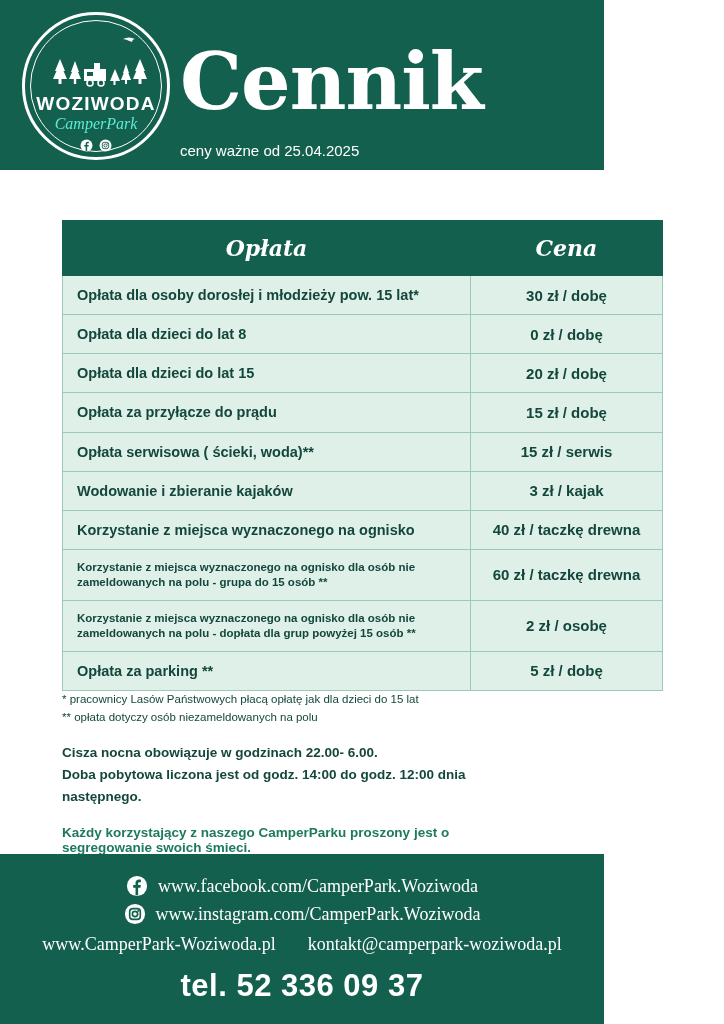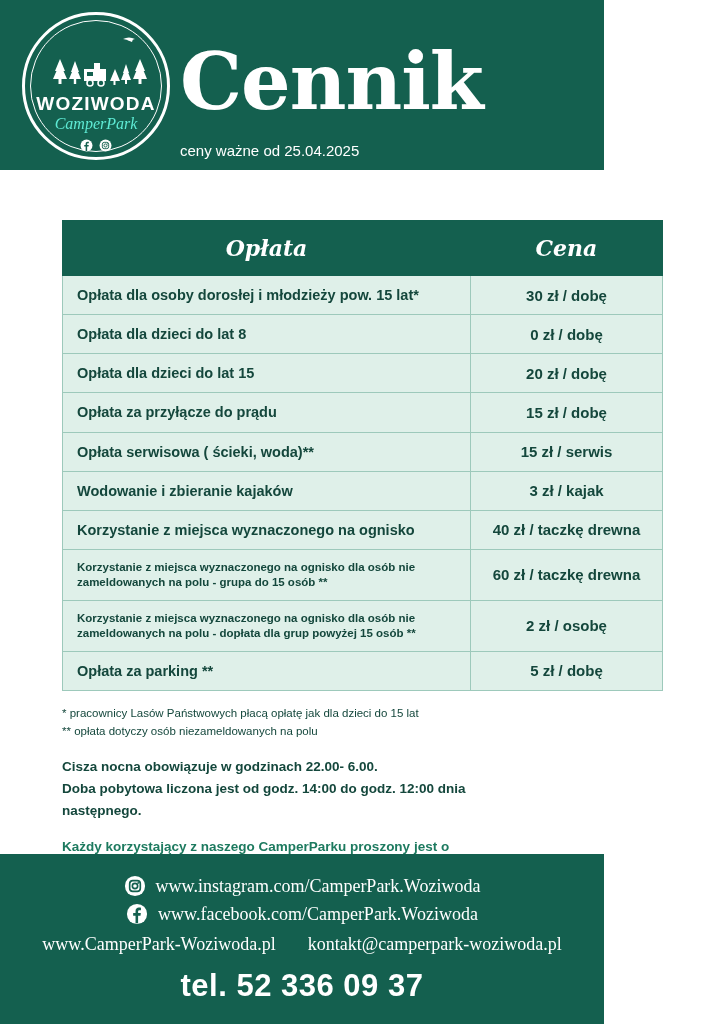--- a/index.html
+++ b/index.html
@@ -162,21 +162,20 @@
     line-height: 1.3;
   }
   td.price {
     text-align: center;
     font-size: 15px;
     padding: 10px 4px;
   }
 
   
   .notes {
-    margin-top: 14px;
     font-size: 11.5px;
     line-height: 1.55;
     color: #14473c;
   }
   .info {
     margin-top: 16px;
     font-size: 13.5px;
     font-weight: bold;
     line-height: 1.6;
     color: #14473c;
@@ -366,33 +365,33 @@
       <div>Doba pobytowa liczona jest od godz. 14:00 do godz. 12:00 dnia następnego.</div>
     </div>
 
     <div class="eco">Każdy korzystający z naszego CamperParku proszony jest o segregowanie swoich śmieci.</div>
   </div>
 
   <div class="footer">
     <div class="fline">
       <svg class="icon-sq" viewBox="0 0 24 24">
         <circle cx="12" cy="12" r="11" fill="#ffffff"></circle>
+        <path d="M13.2 22v-8h2.6l.4-3h-3v-1.7c0-.9.3-1.5 1.6-1.5h1.5V5.1c-.3 0-1.2-.1-2.2-.1-2.2 0-3.7 1.3-3.7 3.8V11H7.8v3h2.6v8z" fill="#14604f"></path>
+      </svg>
+      <span>www.facebook.com/CamperPark.Woziwoda</span>
+    </div>
+    <div class="fline">
+      <svg class="icon-sq" viewBox="0 0 24 24">
+        <circle cx="12" cy="12" r="11" fill="#ffffff"></circle>
         <rect x="6.2" y="6.2" width="11.6" height="11.6" rx="3.4" fill="none" stroke="#14604f" stroke-width="1.8"></rect>
         <circle cx="12" cy="12" r="2.9" fill="none" stroke="#14604f" stroke-width="1.8"></circle>
         <circle cx="15.5" cy="8.6" r="1.05" fill="#14604f"></circle>
       </svg>
       <span>www.instagram.com/CamperPark.Woziwoda</span>
     </div>
-    <div class="fline">
-      <svg class="icon-sq" viewBox="0 0 24 24">
-        <circle cx="12" cy="12" r="11" fill="#ffffff"></circle>
-        <path d="M13.2 22v-8h2.6l.4-3h-3v-1.7c0-.9.3-1.5 1.6-1.5h1.5V5.1c-.3 0-1.2-.1-2.2-.1-2.2 0-3.7 1.3-3.7 3.8V11H7.8v3h2.6v8z" fill="#14604f"></path>
-      </svg>
-      <span>www.facebook.com/CamperPark.Woziwoda</span>
-    </div>
     <div class="fline web">
       <span>www.CamperPark-Woziwoda.pl</span>
       <span>kontakt@camperpark-woziwoda.pl</span>
     </div>
     <div class="tel">tel. 52 336 09 37</div>
   </div>
 
 </div>
 
 </body></html>

